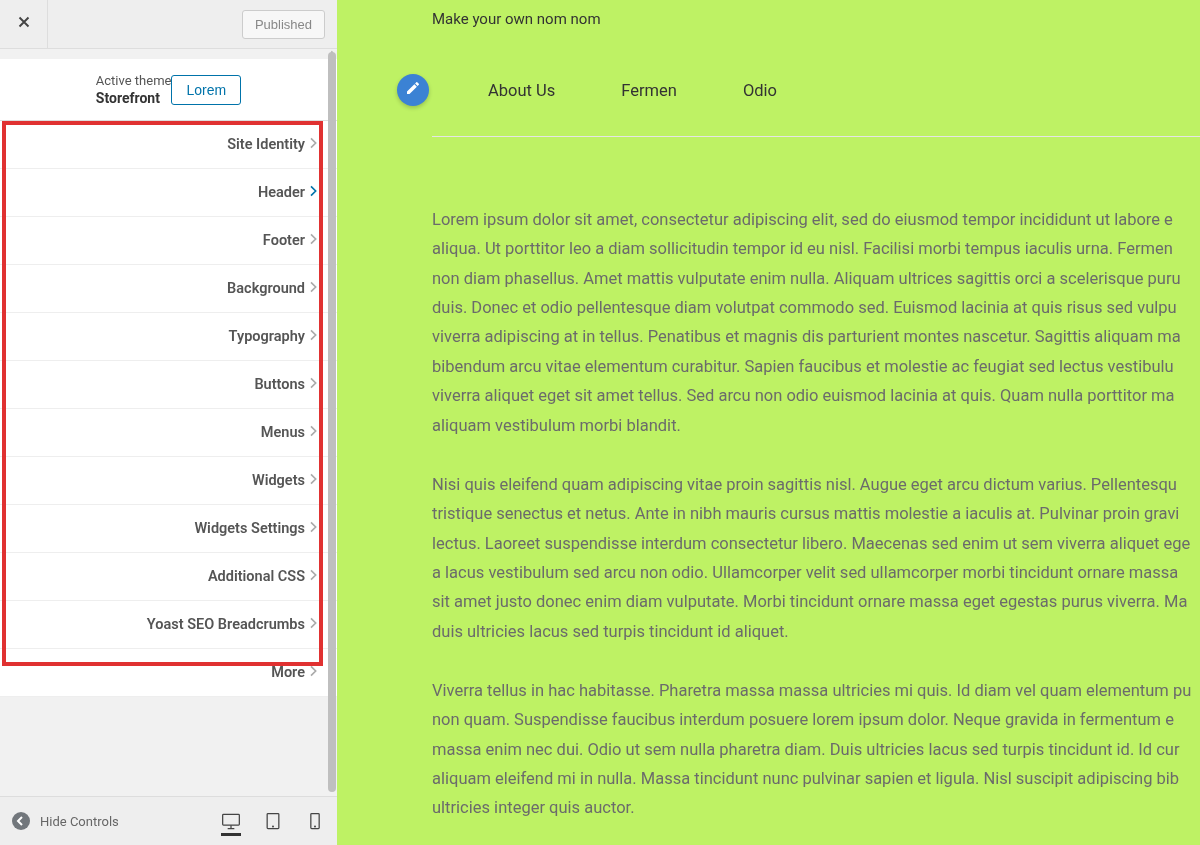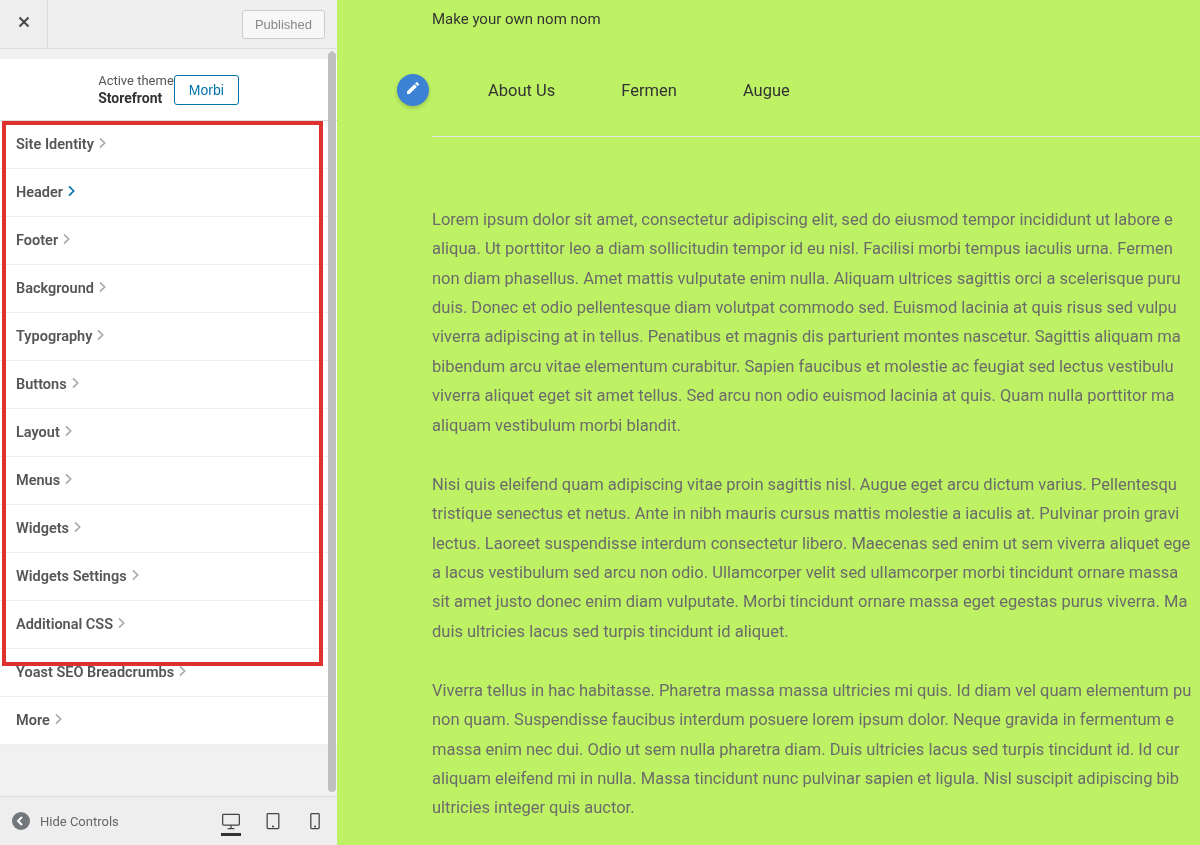--- a/index.html
+++ b/index.html
@@ -14,21 +14,21 @@
 .close-icon svg { width: 18px; height: 18px; fill: #444; }
 .publish-btn { margin-right: 12px; margin-left: auto; background: #f7f7f7; border: 1px solid #ccc; color: #888; padding: 6px 12px; border-radius: 3px; font-size: 13px; cursor: default; }
 
 .theme-row { background: #fff; padding: 14px 16px; display: flex; justify-content: center; align-items: center; border-bottom: 1px solid #ddd; margin-top: 10px; }
 .theme-label { font-size: 13px; color: #555; }
 .theme-name { font-size: 14px; color: #333; font-weight: 700; margin-top: 2px; }
 .change-btn { border: 1px solid #0073aa; color: #0073aa; background: #fff; padding: 6px 14px; border-radius: 3px; font-size: 14px; cursor: pointer; }
 
 .panel-list { flex: 1; overflow-y: auto; background: #f1f1f1; position: relative; }
 .highlight-box { position: absolute; top: 0; left: 2px; right: 14px; height: 545px; border: 4px solid #e03131; pointer-events: none; z-index: 5; }
-.panel-item { background: #fff; border-bottom: 1px solid #eee; padding: 14px 16px; display: flex; justify-content: flex-start; align-items: center; cursor: pointer; font-size: 14.5px; font-weight: 600; color: #555; }
+.panel-item { background: #fff; border-bottom: 1px solid #eee; padding: 14px 16px; display: flex; justify-content: flex-end; align-items: center; cursor: pointer; font-size: 14.5px; font-weight: 600; color: #555; }
 .panel-item.active .chev { color: #0073aa; }
 .chev { color: #aaa; font-size: 18px; line-height: 1; }
 .panel-item .chev svg { width: 16px; height: 16px; }
 
 .scrollbar-track { position: absolute; right: 0; top: 52px; bottom: 49px; width: 10px; background: transparent; }
 .scrollbar-thumb { position: absolute; top: 0; width: 8px; right: 1px; height: 740px; background: #bfbfbf; border-radius: 4px; }
 .scrollbar-arrow-top { position: absolute; right: 0; top: 48px; width: 10px; height: 10px; font-size: 9px; color: #888; text-align: center; }
 
 .sidebar-footer { height: 49px; border-top: 1px solid #ddd; background: #eee; display: flex; align-items: center; padding: 0 12px; }
 .collapse-ctrl { display: flex; align-items: center; gap: 10px; color: #666; font-size: 13px; cursor: pointer; }
@@ -68,21 +68,21 @@
     <button class="publish-btn">Published</button>
   </div>
 
   <div class="scrollbar-arrow-top">▲</div>
 
   <div class="theme-row">
     <div>
       <div class="theme-label">Active theme</div>
       <div class="theme-name">Storefront</div>
     </div>
-    <button class="change-btn">Morbi</button>
+    <button class="change-btn">Lorem</button>
   </div>
 
   <div class="panel-list" id="panel-list">
     <div class="highlight-box"></div>
   <div class="panel-item">
         <span>Site Identity</span>
         <span class="chev"><svg viewBox="0 0 24 24">
             <path d="M9 5l7 7-7 7" stroke="currentColor" stroke-width="2.5" fill="none"></path>
           </svg></span>
       </div>
@@ -105,26 +105,20 @@
           </svg></span>
       </div>
       <div class="panel-item">
         <span>Typography</span>
         <span class="chev"><svg viewBox="0 0 24 24">
             <path d="M9 5l7 7-7 7" stroke="currentColor" stroke-width="2.5" fill="none"></path>
           </svg></span>
       </div>
       <div class="panel-item">
         <span>Buttons</span>
-        <span class="chev"><svg viewBox="0 0 24 24">
-            <path d="M9 5l7 7-7 7" stroke="currentColor" stroke-width="2.5" fill="none"></path>
-          </svg></span>
-      </div>
-      <div class="panel-item">
-        <span>Layout</span>
         <span class="chev"><svg viewBox="0 0 24 24">
             <path d="M9 5l7 7-7 7" stroke="currentColor" stroke-width="2.5" fill="none"></path>
           </svg></span>
       </div>
       <div class="panel-item">
         <span>Menus</span>
         <span class="chev"><svg viewBox="0 0 24 24">
             <path d="M9 5l7 7-7 7" stroke="currentColor" stroke-width="2.5" fill="none"></path>
           </svg></span>
       </div>
@@ -203,21 +197,21 @@
       <div class="edit-badge">
         <span>
           <svg viewBox="0 0 24 24">
               <path d="M3 17.25V21h3.75L17.81 9.94l-3.75-3.75L3 17.25zM20.71 7.04a1 1 0 000-1.41l-2.34-2.34a1 1 0 00-1.41 0l-1.83 1.83 3.75 3.75 1.83-1.83z"></path>
             </svg>
         </span>
       </div>
       <div class="nav-links" id="nav-links">
           <a class="nav-link">About Us</a>
           <a class="nav-link">Fermen</a>
-          <a class="nav-link">Augue</a>
+          <a class="nav-link">Odio</a>
         </div>
     </div>
   </div>
   <div class="content-block" id="content-block">
       <p>Lorem ipsum dolor sit amet, consectetur adipiscing elit, sed do eiusmod tempor incididunt ut labore e aliqua. Ut porttitor leo a diam sollicitudin tempor id eu nisl. Facilisi morbi tempus iaculis urna. Fermen non diam phasellus. Amet mattis vulputate enim nulla. Aliquam ultrices sagittis orci a scelerisque puru duis. Donec et odio pellentesque diam volutpat commodo sed. Euismod lacinia at quis risus sed vulpu viverra adipiscing at in tellus. Penatibus et magnis dis parturient montes nascetur. Sagittis aliquam ma bibendum arcu vitae elementum curabitur. Sapien faucibus et molestie ac feugiat sed lectus vestibulu viverra aliquet eget sit amet tellus. Sed arcu non odio euismod lacinia at quis. Quam nulla porttitor ma aliquam vestibulum morbi blandit.</p>
       <p>Nisi quis eleifend quam adipiscing vitae proin sagittis nisl. Augue eget arcu dictum varius. Pellentesqu tristique senectus et netus. Ante in nibh mauris cursus mattis molestie a iaculis at. Pulvinar proin gravi lectus. Laoreet suspendisse interdum consectetur libero. Maecenas sed enim ut sem viverra aliquet ege a lacus vestibulum sed arcu non odio. Ullamcorper velit sed ullamcorper morbi tincidunt ornare massa sit amet justo donec enim diam vulputate. Morbi tincidunt ornare massa eget egestas purus viverra. Ma duis ultricies lacus sed turpis tincidunt id aliquet.</p>
       <p>Viverra tellus in hac habitasse. Pharetra massa massa ultricies mi quis. Id diam vel quam elementum pu non quam. Suspendisse faucibus interdum posuere lorem ipsum dolor. Neque gravida in fermentum e massa enim nec dui. Odio ut sem nulla pharetra diam. Duis ultricies lacus sed turpis tincidunt id. Id cur aliquam eleifend mi in nulla. Massa tincidunt nunc pulvinar sapien et ligula. Nisl suscipit adipiscing bib ultricies integer quis auctor.</p>
     </div>
 </div>
 

